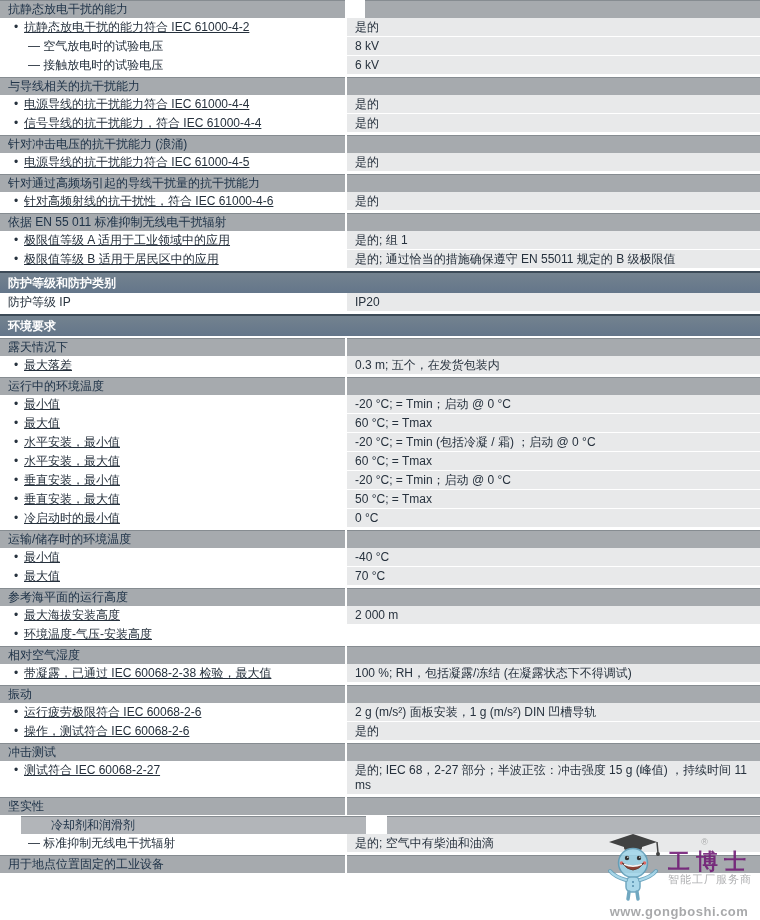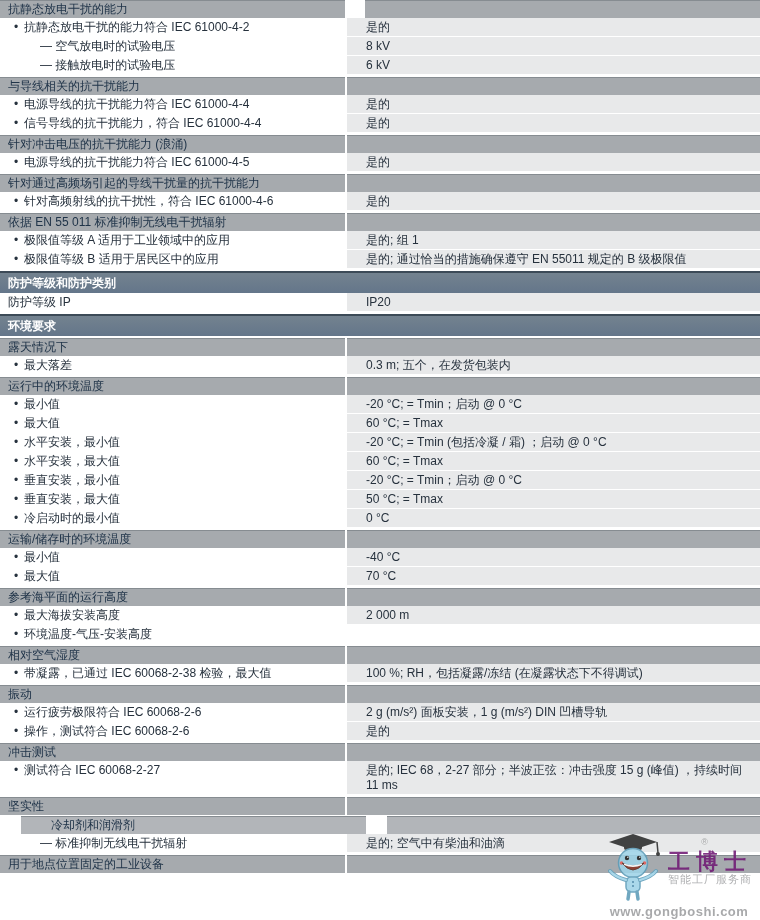--- a/index.html
+++ b/index.html
@@ -42,26 +42,26 @@
   .c-label,.c-value{
     box-sizing:border-box;
     padding-top:2px;padding-bottom:1px;
     line-height:15px;
     border-bottom:1px solid #fff;
   }
   .c-label{
     width:345px;background:#fff;
     padding-left:8px;padding-right:6px;
   }
-  .c-label.ind-bullet{padding-left:14px;}
-  .c-label.ind-dash{padding-left:40px;}
+  .c-label.ind-bullet{padding-left:14px;text-decoration:underline;}
+  .c-label.ind-dash{padding-left:28px;}
   .c-value{
     flex:1;background:var(--value-bg);
     margin-left:2px;
-    padding-left:19px;padding-right:6px;
+    padding-left:8px;padding-right:6px;
   }
   .bullet{display:inline-block;width:10px;}
   
   .watermark{
     position:absolute;right:4px;bottom:1px;width:154px;
     opacity:.88;pointer-events:none;
   }
   .wm-top{display:flex;align-items:center;}
   .wm-mascot{flex:0 0 auto;}
   .wm-textcol{flex:1;position:relative;padding-left:2px;}

